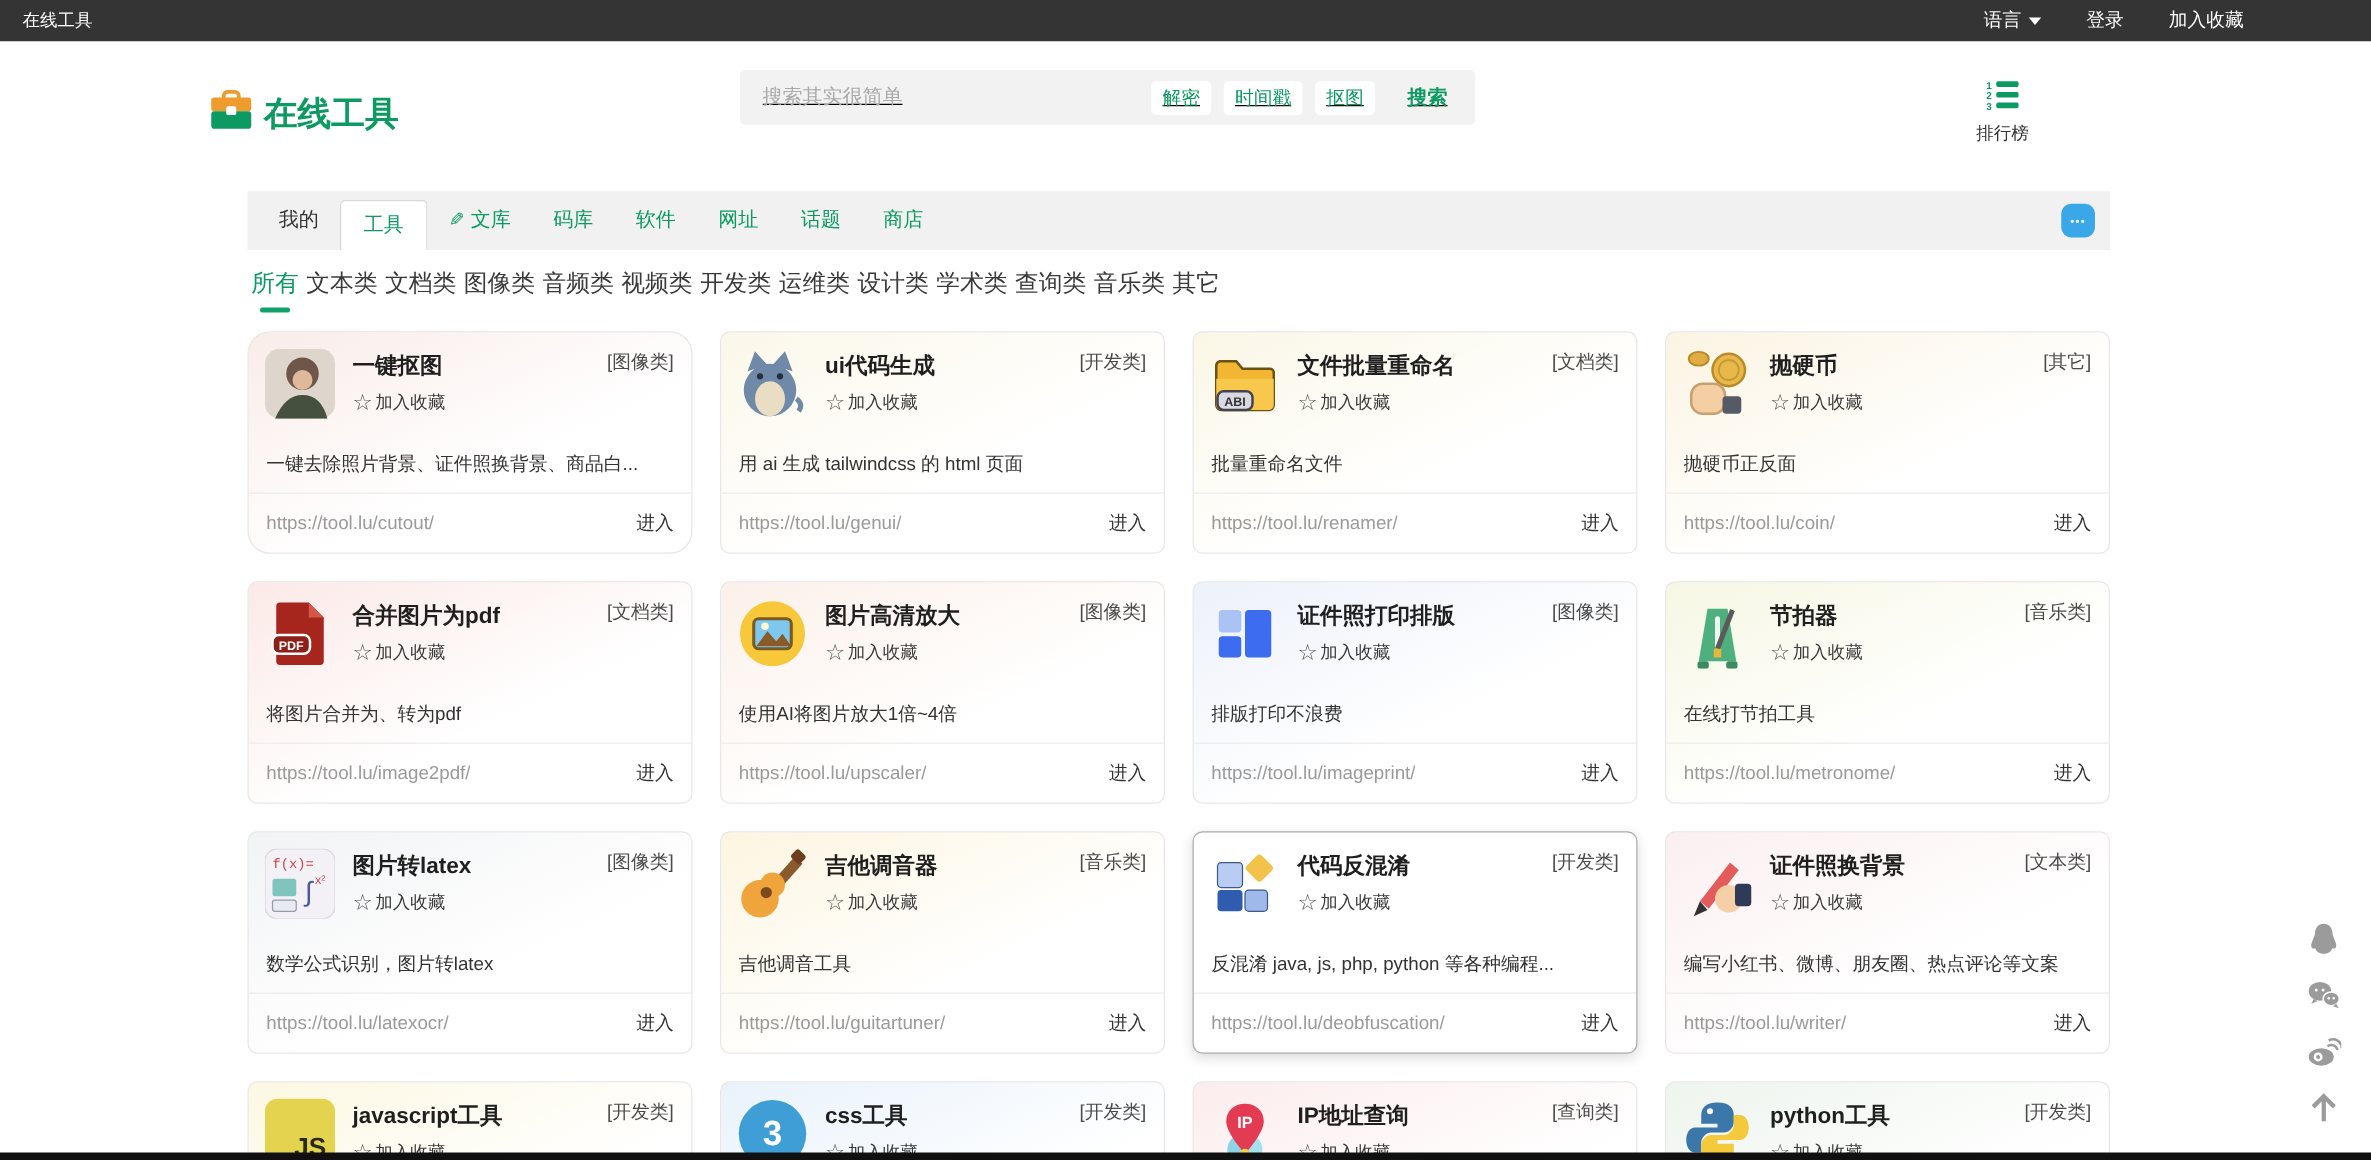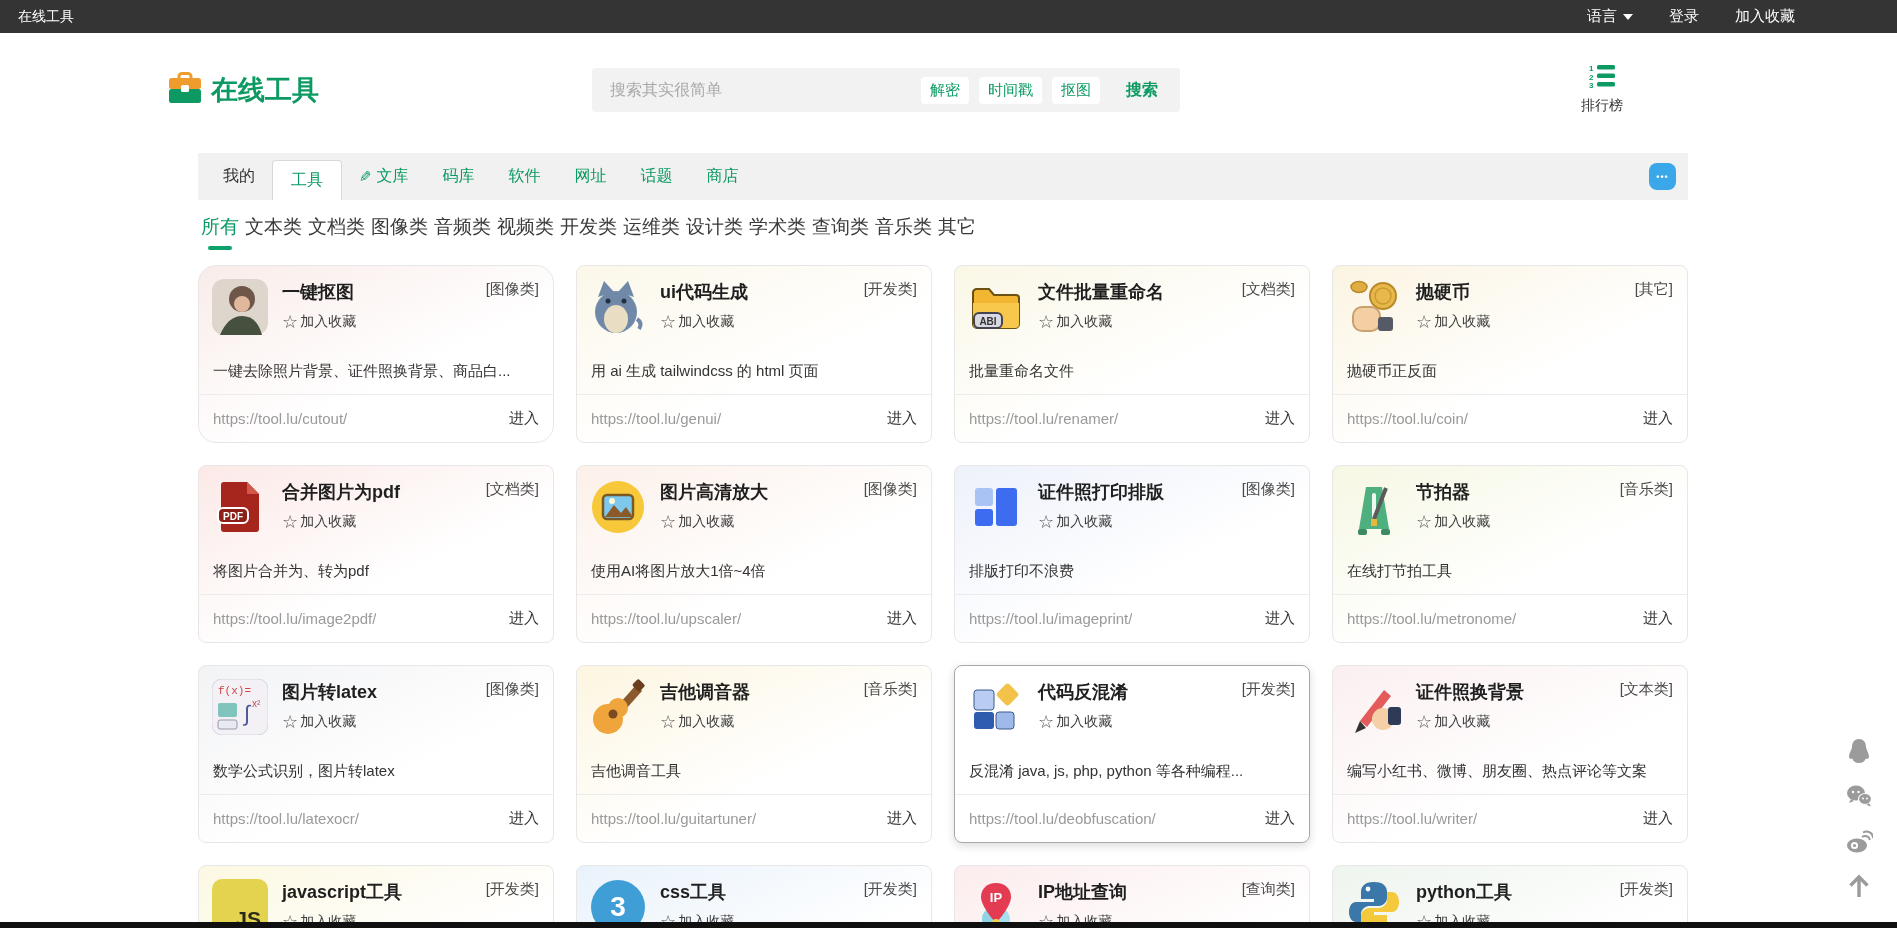--- a/index.html
+++ b/index.html
@@ -10,22 +10,22 @@
   
   .topbar{position:absolute;left:0;top:0;width:1897px;height:33px;background:#343434;
     display:flex;align-items:center;box-sizing:border-box;padding:0 18px;}
   .topbar .brand{color:#ffffff;font-size:14px;}
   .topbar-right{margin-left:auto;display:flex;align-items:center;gap:36px;margin-right:84px;}
   .topbar-right .tlink{color:#ffffff;font-size:15px;cursor:pointer;display:flex;align-items:center;gap:6px;}
   .caret{width:0;height:0;border-left:5px solid transparent;border-right:5px solid transparent;border-top:6px solid #ffffff;display:inline-block;}
   
   .logo{position:absolute;left:168px;top:72px;display:flex;align-items:center;gap:9px;}
   .logo .site-title{font-size:27px;font-weight:bold;color:#0c9a62;}
-  .searchbar{position:absolute;left:592px;top:68px;width:588px;height:44px;background:#f2f2f2;
-    border-radius:4px;display:flex;align-items:center;box-sizing:border-box;padding:0 16px;}
+  .searchbar{position:absolute;left:592px;top:56px;width:588px;height:44px;background:#f2f2f2;
+    border-radius:4px;display:flex;align-items:center;box-sizing:border-box;padding:0 16px;text-decoration:underline;}
   .search-input{flex:1;border:none;background:transparent;outline:none;font-size:16px;color:#333;min-width:0;}
   .search-input::placeholder{color:#a9a9a9;}
   .chips{display:flex;gap:10px;}
   .chip{background:#ffffff;border-radius:4px;padding:4px 9px;color:#0c9a62;font-size:15px;cursor:pointer;}
   .search-btn{color:#0c9a62;font-size:16px;font-weight:bold;margin-left:26px;margin-right:6px;cursor:pointer;text-align:center;}
   .ranking{position:absolute;left:1570px;top:64px;width:64px;display:flex;flex-direction:column;align-items:center;gap:5px;cursor:pointer;}
   .ranking .rk-label{font-size:14px;color:#333;}
   
   .container{position:absolute;left:198px;top:153px;width:1490px;}
   .tabbar{height:47px;background:#f1f1f1;display:flex;align-items:center;box-sizing:border-box;padding-left:8px;}

